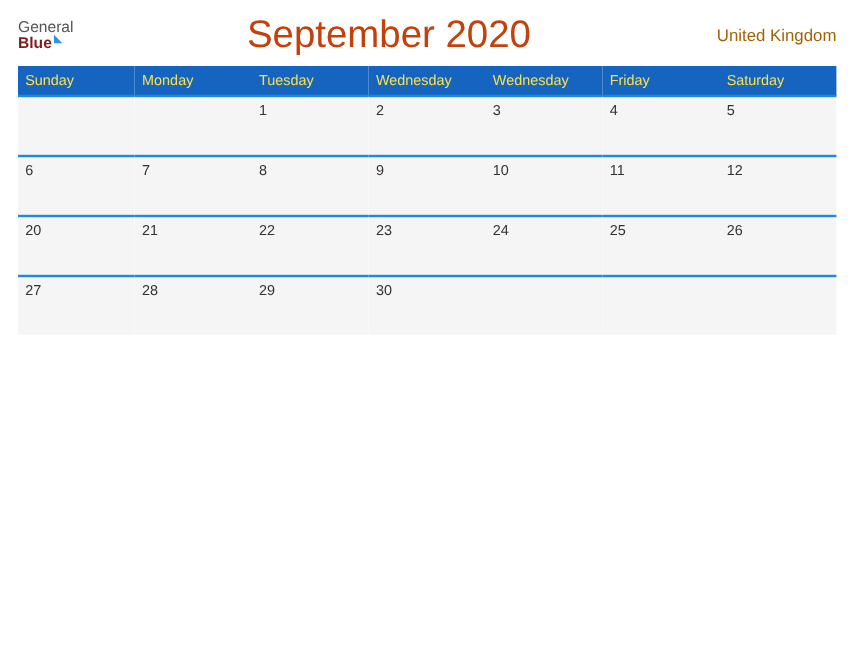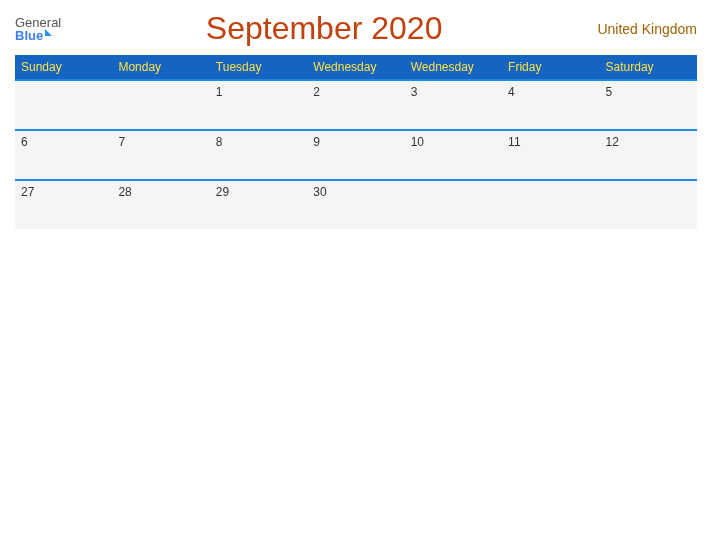--- a/index.html
+++ b/index.html
@@ -27,21 +27,21 @@
       flex-direction: column;
       line-height: 1;
     }
     .logo-general {
       font-size: 13px;
       color: #555;
       font-weight: normal;
     }
     .logo-blue {
       font-size: 13px;
-      color: #3b82f6;
+      color: #7f1d1d;
       font-weight: bold;
       display: flex;
       align-items: flex-start;
     }
     .logo-triangle {
       width: 0;
       height: 0;
       border-left: 7px solid #2196F3;
       border-top: 7px solid transparent;
       border-bottom: 0px solid transparent;
@@ -135,20 +135,29 @@
         <tr>
           <td><span class="day-num">6</span></td>
           <td><span class="day-num">7</span></td>
           <td><span class="day-num">8</span></td>
           <td><span class="day-num">9</span></td>
           <td><span class="day-num">10</span></td>
           <td><span class="day-num">11</span></td>
           <td><span class="day-num">12</span></td>
         </tr>
         <tr>
+          <td><span class="day-num">20</span></td>
+          <td><span class="day-num">21</span></td>
+          <td><span class="day-num">22</span></td>
+          <td><span class="day-num">23</span></td>
+          <td><span class="day-num">24</span></td>
+          <td><span class="day-num">25</span></td>
+          <td><span class="day-num">26</span></td>
+        </tr>
+        <tr>
           <td><span class="day-num">27</span></td>
           <td><span class="day-num">28</span></td>
           <td><span class="day-num">29</span></td>
           <td><span class="day-num">30</span></td>
           <td class="empty"></td>
           <td class="empty"></td>
           <td class="empty"></td>
         </tr>
       </tbody>
   </table>

